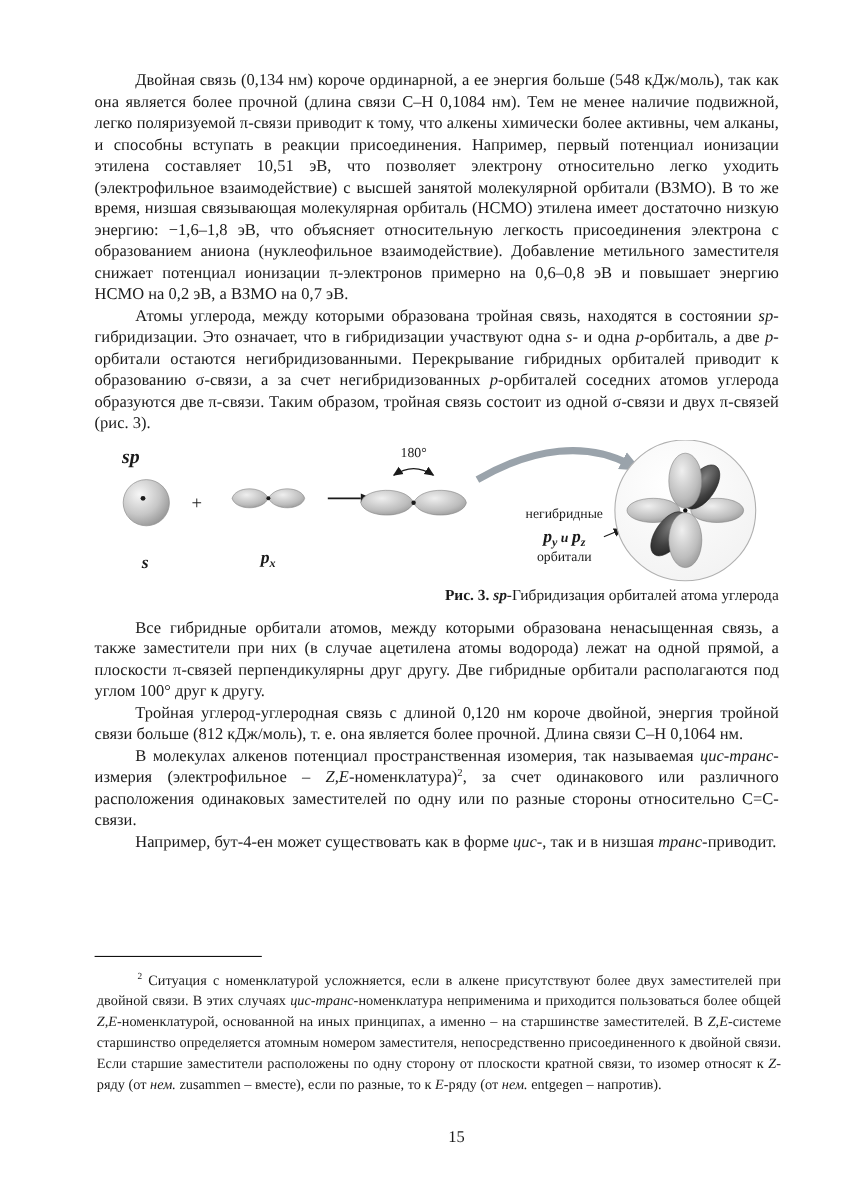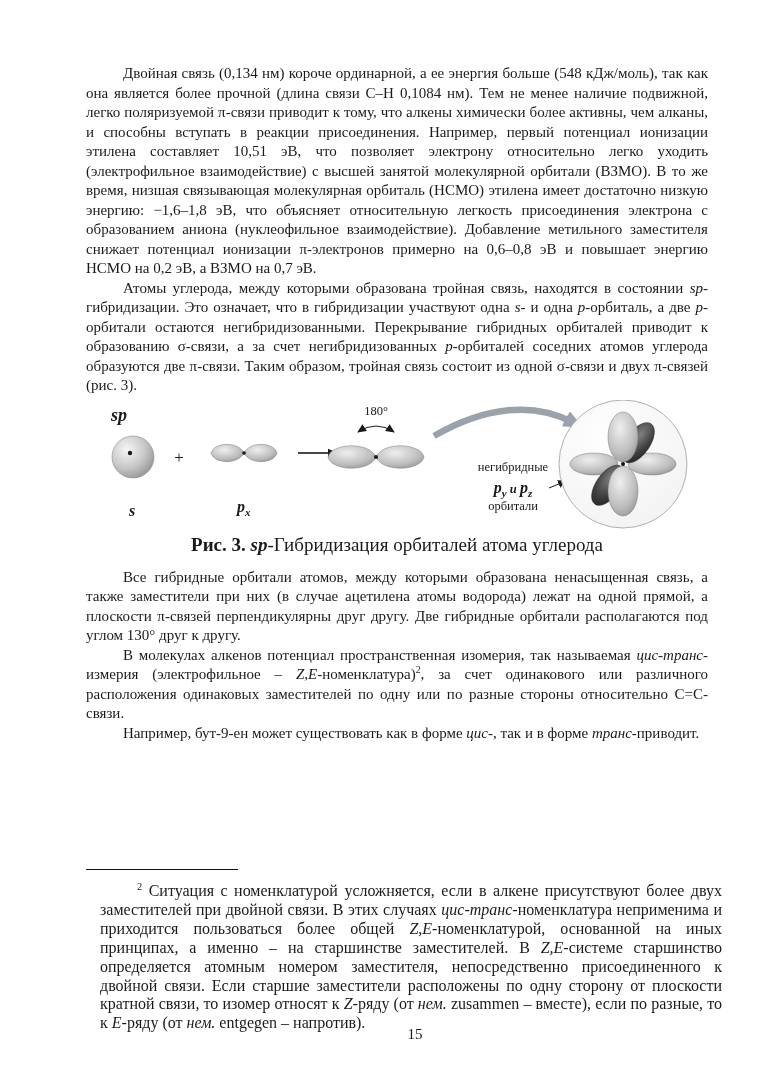--- a/index.html
+++ b/index.html
@@ -15,25 +15,25 @@
   p.body {
     margin: 0;
     font-size: 15px;
     line-height: 19.5px;
     text-align: justify;
     text-indent: 37px;
     hyphens: auto;
   }
   figure.fig { margin: 4px 0 0 0; }
   .figsvg { display: block; }
-  figcaption.caption { text-align: center; font-size: 19px; margin-top: 4px; text-indent: 0; }
+  figcaption.caption { text-align: right; font-size: 14px; margin-top: 4px; text-indent: 0; }
   .after-figure { margin-top: 12px !important; }
   p.footnote {
-    position: absolute; left: 89px; top: 882px; width: 622px; margin: 0;
-    font-size: 16px; line-height: 18.9px; text-align: justify; text-indent: 37px;
+    position: absolute; left: 77px; top: 882px; width: 622px; margin: 0;
+    font-size: 13px; line-height: 18.9px; text-align: justify; text-indent: 37px;
     hyphens: auto;
   }
   .footnote-rule { position: absolute; left: 75px; top: 869px; width: 152px; height: 0; border-top: 1.8px solid #111; }
   .page-number { position: absolute; left: 0; top: 1026px; width: 769px; text-align: center; font-size: 15px; padding-left: 39px; }
   
   .i  { font-style: italic; }
   .b  { font-weight: bold; }
   .bi { font-weight: bold; font-style: italic; }
   .sup { vertical-align: super; font-size: 0.65em; line-height: 0; }
   
@@ -132,22 +132,23 @@
             <ellipse cx="537" cy="90" rx="12" ry="23" fill="url(#gDark)" stroke="#222" stroke-width="0.5"></ellipse>
           </g>
           <ellipse cx="537" cy="37" rx="15" ry="25" fill="url(#gLobe)" stroke="#7d7d7d" stroke-width="0.5"></ellipse>
           <ellipse cx="537" cy="91" rx="15" ry="25" fill="url(#gLobe)" stroke="#7d7d7d" stroke-width="0.5"></ellipse>
           <circle cx="537" cy="64" r="2" fill="#111"></circle>
         </g>
       </svg>
       <figcaption class="caption"><span class="b">Рис. 3. </span><span class="bi">sp</span><span>-Гибридизация орбиталей атома углерода</span></figcaption>
     </figure>
 
-    <p class="body after-figure"><span>Все гибридные орбитали атомов, между которыми образована ненасыщенная связь, а также заместители при них (в случае ацетилена атомы водорода) лежат на одной прямой, а плоскости π-связей перпендикулярны друг другу. Две гибридные орбитали располагаются под углом 130° друг к другу.</span></p>
+    <p class="body after-figure"><span>Все гибридные орбитали атомов, между которыми образована ненасыщенная связь, а также заместители при них (в случае ацетилена атомы водорода) лежат на одной прямой, а плоскости π-связей перпендикулярны друг другу. Две гибридные орбитали располагаются под углом 100° друг к другу.</span></p>
+    <p class="body"><span>Тройная углерод-углеродная связь с длиной 0,120 нм короче двойной, энергия тройной связи больше (812 кДж/моль), т. е. она является более прочной. Длина связи С–Н 0,1064 нм.</span></p>
     <p class="body"><span>В молекулах алкенов потенциал пространственная изомерия, так называемая </span><span class="i">цис-транс-</span><span>измерия (электрофильное – </span><span class="i">Z,E</span><span>-номенклатура)</span><span class="sup">2</span><span>, за счет одинакового или различного расположения одинаковых заместителей по одну или по разные стороны относительно С=С-связи.</span></p>
-    <p class="body"><span>Например, бут-9-ен может существовать как в форме </span><span class="i">цис-</span><span>, так и в форме </span><span class="i">транс-</span><span>приводит.</span></p>
+    <p class="body"><span>Например, бут-4-ен может существовать как в форме </span><span class="i">цис-</span><span>, так и в низшая </span><span class="i">транс-</span><span>приводит.</span></p>
   </div>
 
   <div class="footnote-rule"></div>
   <p class="footnote"><span class="sup">2</span><span> Ситуация с номенклатурой усложняется, если в алкене присутствуют более двух заместителей при двойной связи. В этих случаях </span><span class="i">цис-транс-</span><span>номенклатура неприменима и приходится пользоваться более общей </span><span class="i">Z,E</span><span>-номенклатурой, основанной на иных принципах, а именно – на старшинстве заместителей. В </span><span class="i">Z,E</span><span>-системе старшинство определяется атомным номером заместителя, непосредственно присоединенного к двойной связи. Если старшие заместители расположены по одну сторону от плоскости кратной связи, то изомер относят к </span><span class="i">Z</span><span>-ряду (от </span><span class="i">нем.</span><span> zusammen – вместе), если по разные, то к </span><span class="i">E</span><span>-ряду (от </span><span class="i">нем.</span><span> entgegen – напротив).</span></p>
 
   <div class="page-number">15</div>
 </div>
 
 </body></html>

